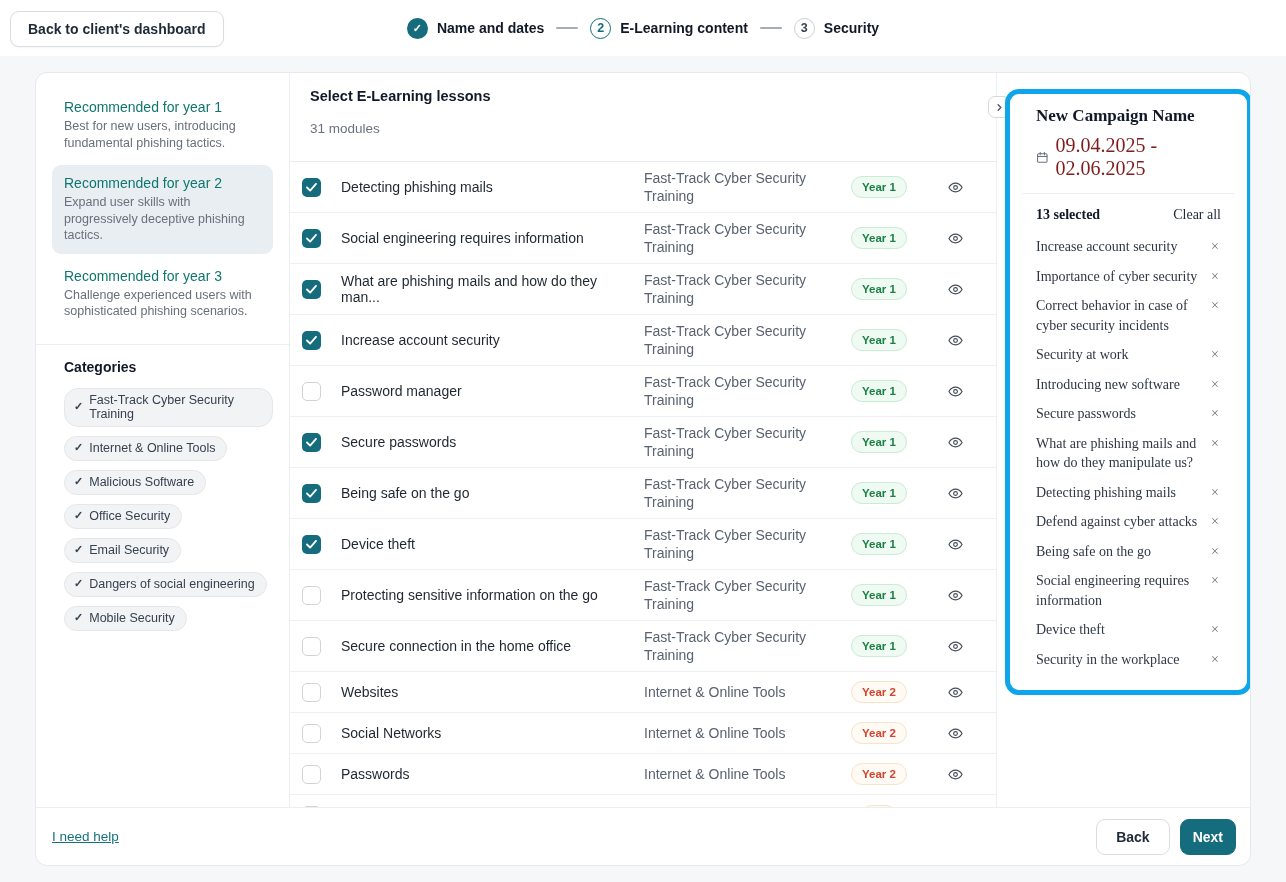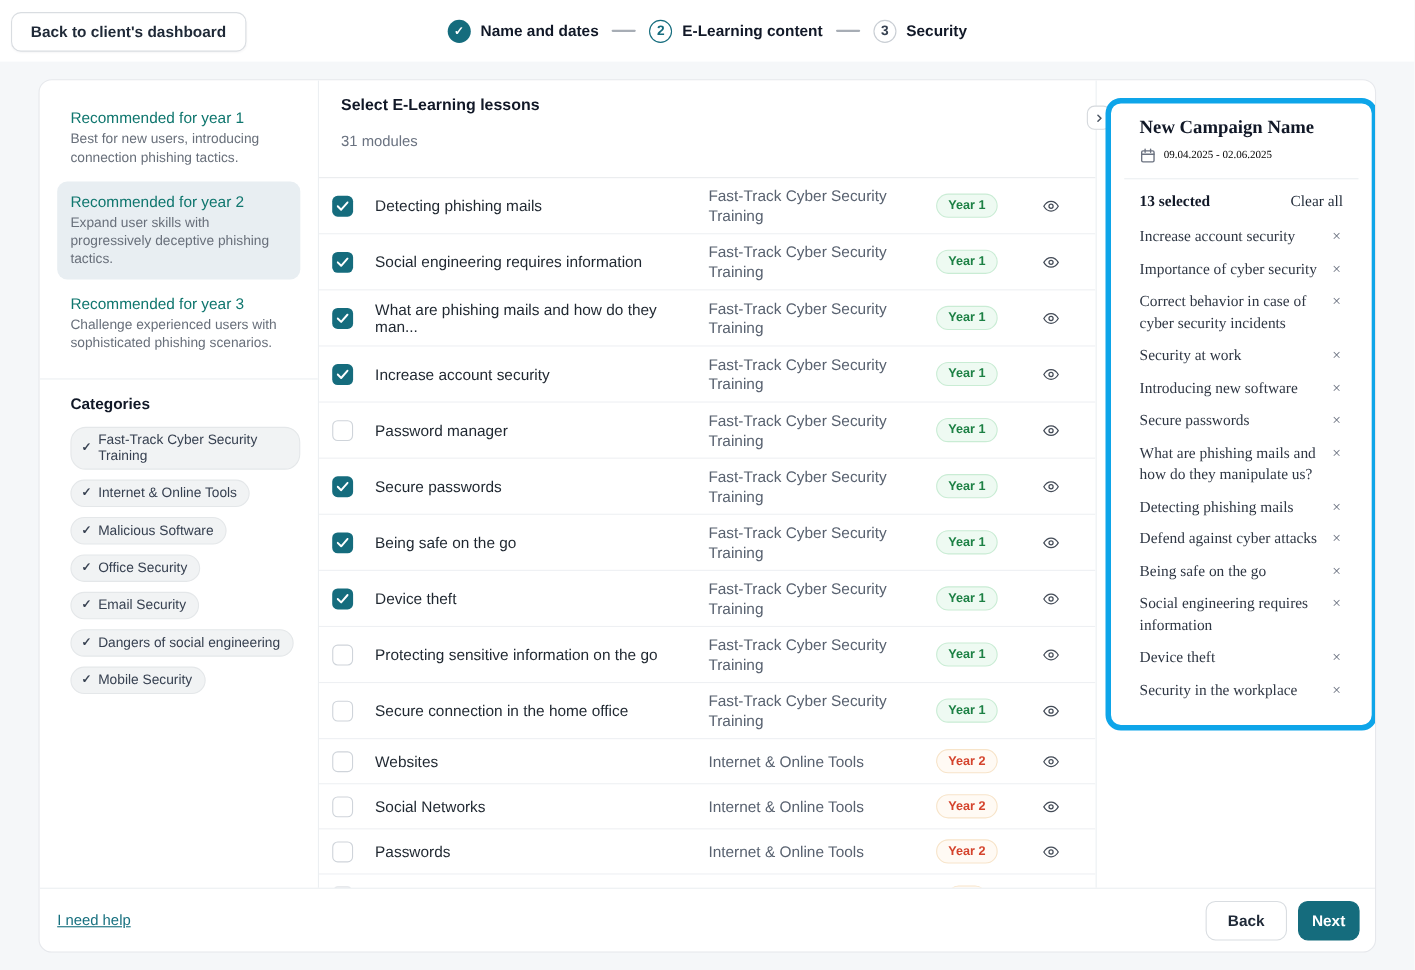--- a/index.html
+++ b/index.html
@@ -90,21 +90,21 @@
     color:#4b5563; font-size:13px; line-height:1; cursor:pointer;
     display:flex; align-items:center; justify-content:center;
   }
   .panel {
     position:relative; width:247px; background:#fff;
     border:5px solid #0ea5e9; border-radius:14px;
     padding:12px 26px 16px;
     font-family:Liberation Serif, serif;
   }
   .panel-title { font-size:17px; font-weight:700; color:#111827; }
-  .panel-date { display:flex; align-items:center; gap:7px; margin-top:8px; color:#000000; font-size:10px; }
+  .panel-date { display:flex; align-items:center; gap:7px; margin-top:8px; color:#7f1d1d; font-size:20px; }
   .panel-divider { height:1px; background:#eceff2; margin:13px -14px; }
   .panel-selected-row { display:flex; justify-content:space-between; align-items:baseline; margin-top:12px; }
   .sel-count { font-size:14px; font-weight:700; color:#111827; }
   .clear-all { font-size:14px; font-weight:500; color:#1f2937; cursor:pointer; text-decoration:none; }
   .sel-items { margin-top:9px; }
   .sel-item { display:flex; justify-content:space-between; align-items:flex-start; padding:5px 0; }
   .sel-item .txt { font-size:14px; line-height:19.5px; color:#2f3744; max-width:186px; }
   .sel-item .x { background:none; border:none; color:#6b7280; font-size:14px; line-height:1; padding:3px 2px 0 0; cursor:pointer; font-family:inherit; }
   
   .footer {
@@ -145,21 +145,21 @@
       </div>
     </div>
 </div>
 
 <div class="card">
 
   <aside class="sidebar">
     <div id="recs">
         <div class="rec-item">
           <div class="rec-title">Recommended for year 1</div>
-          <div class="rec-desc">Best for new users, introducing connection phishing tactics.</div>
+          <div class="rec-desc">Best for new users, introducing fundamental phishing tactics.</div>
         </div>
         <div class="rec-item active">
           <div class="rec-title">Recommended for year 2</div>
           <div class="rec-desc">Expand user skills with progressively deceptive phishing tactics.</div>
         </div>
         <div class="rec-item">
           <div class="rec-title">Recommended for year 3</div>
           <div class="rec-desc">Challenge experienced users with sophisticated phishing scenarios.</div>
         </div>
       </div>

